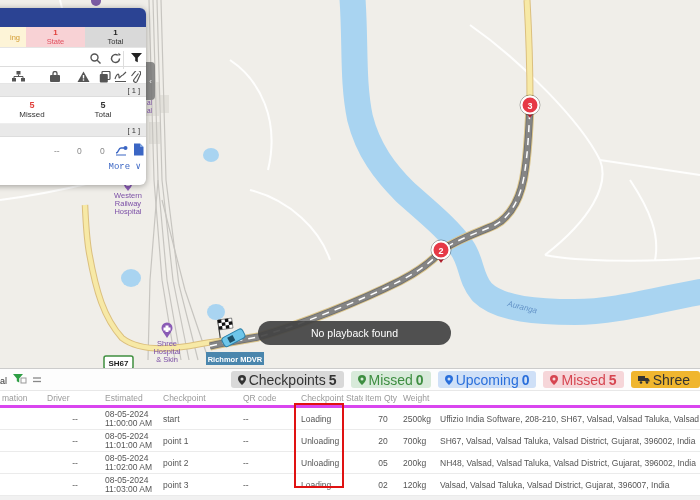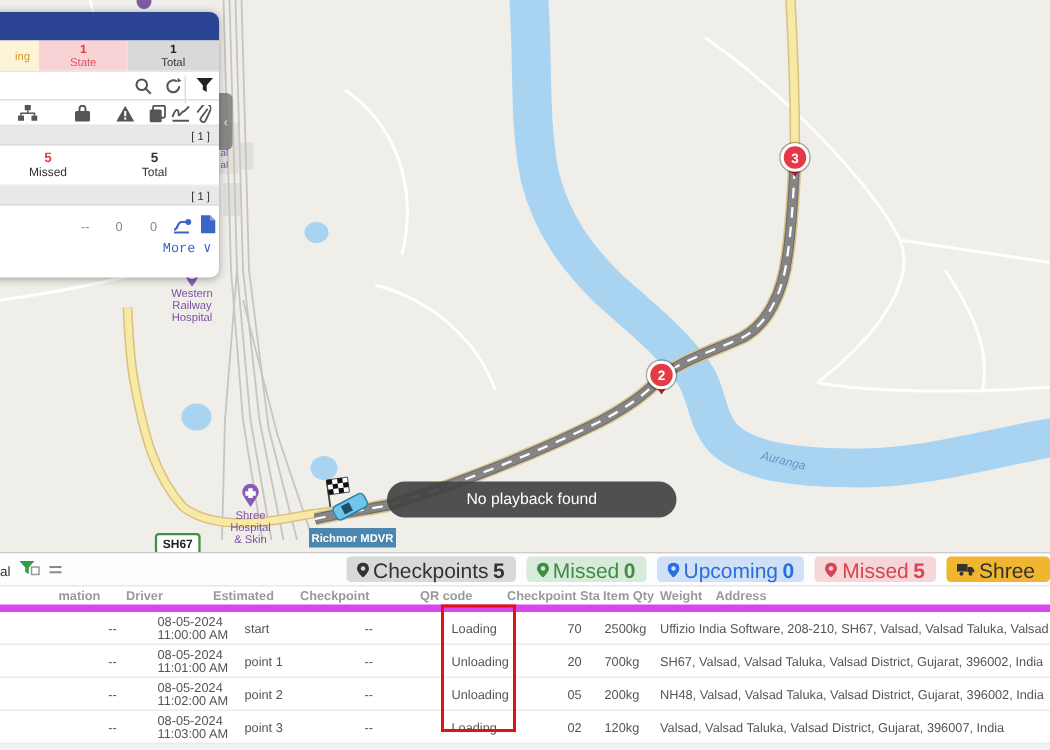--- a/index.html
+++ b/index.html
@@ -58,21 +58,21 @@
           padding:0 7px; font-size:14px; white-space:nowrap; cursor:pointer; }
   .pill-gray { background:#d9d9d9; color:#333; }
   .pill-green { background:#d8eada; color:#3e8e41; }
   .pill-blue { background:#cfe0f7; color:#2a6fdb; }
   .pill-red { background:#f6d6d9; color:#d64550; }
   .pill-yellow { background:#f0b62f; color:#333; }
   .pill b { font-weight:bold; }
 
   .tgrid { display:grid; grid-template-columns:45px 58px 58px 80px 58px 64px 38px 37px 1fr;
            align-items:center; }
-  .t-head { height:17px; border-bottom:5px solid #d946ef; font-size:8.5px; font-weight:bold; color:#9a9a9a;padding-left:37px; }
+  .t-head { height:17px; border-bottom:3px solid #d946ef; font-size:8.5px; font-weight:normal; color:#9a9a9a; }
   .t-head > div { padding-left:2px; white-space:nowrap; overflow:hidden; }
   .t-row { height:22px; border-bottom:1px solid #ebebeb; font-size:8.5px; color:#555; cursor:pointer; }
   .t-row > div { padding-left:2px; white-space:nowrap; overflow:hidden; }
   .t-row .c-driver { text-align:center; }
   .t-row .c-qty { text-align:center; }
   .t-row .est { line-height:9px; }
   .t-row.partial { background:#f1f1f1; }
 
   svg text { font-family:"Liberation Sans", sans-serif; }
 </style>
@@ -389,21 +389,20 @@
 
   <div class="tgrid t-head">
     <div>mation</div>
     <div>Driver</div>
     <div>Estimated</div>
     <div>Checkpoint</div>
     <div>QR code</div>
     <div>Checkpoint State</div>
     <div>Item Qty</div>
     <div>Weight</div>
-    <div>Address</div>
   </div>
 
   <div class="tgrid t-row">
     <div></div>
     <div class="c-driver">--</div>
     <div class="est">
         <div>08-05-2024</div>
         <div>11:00:00 AM</div>
       </div>
     <div>start</div>

